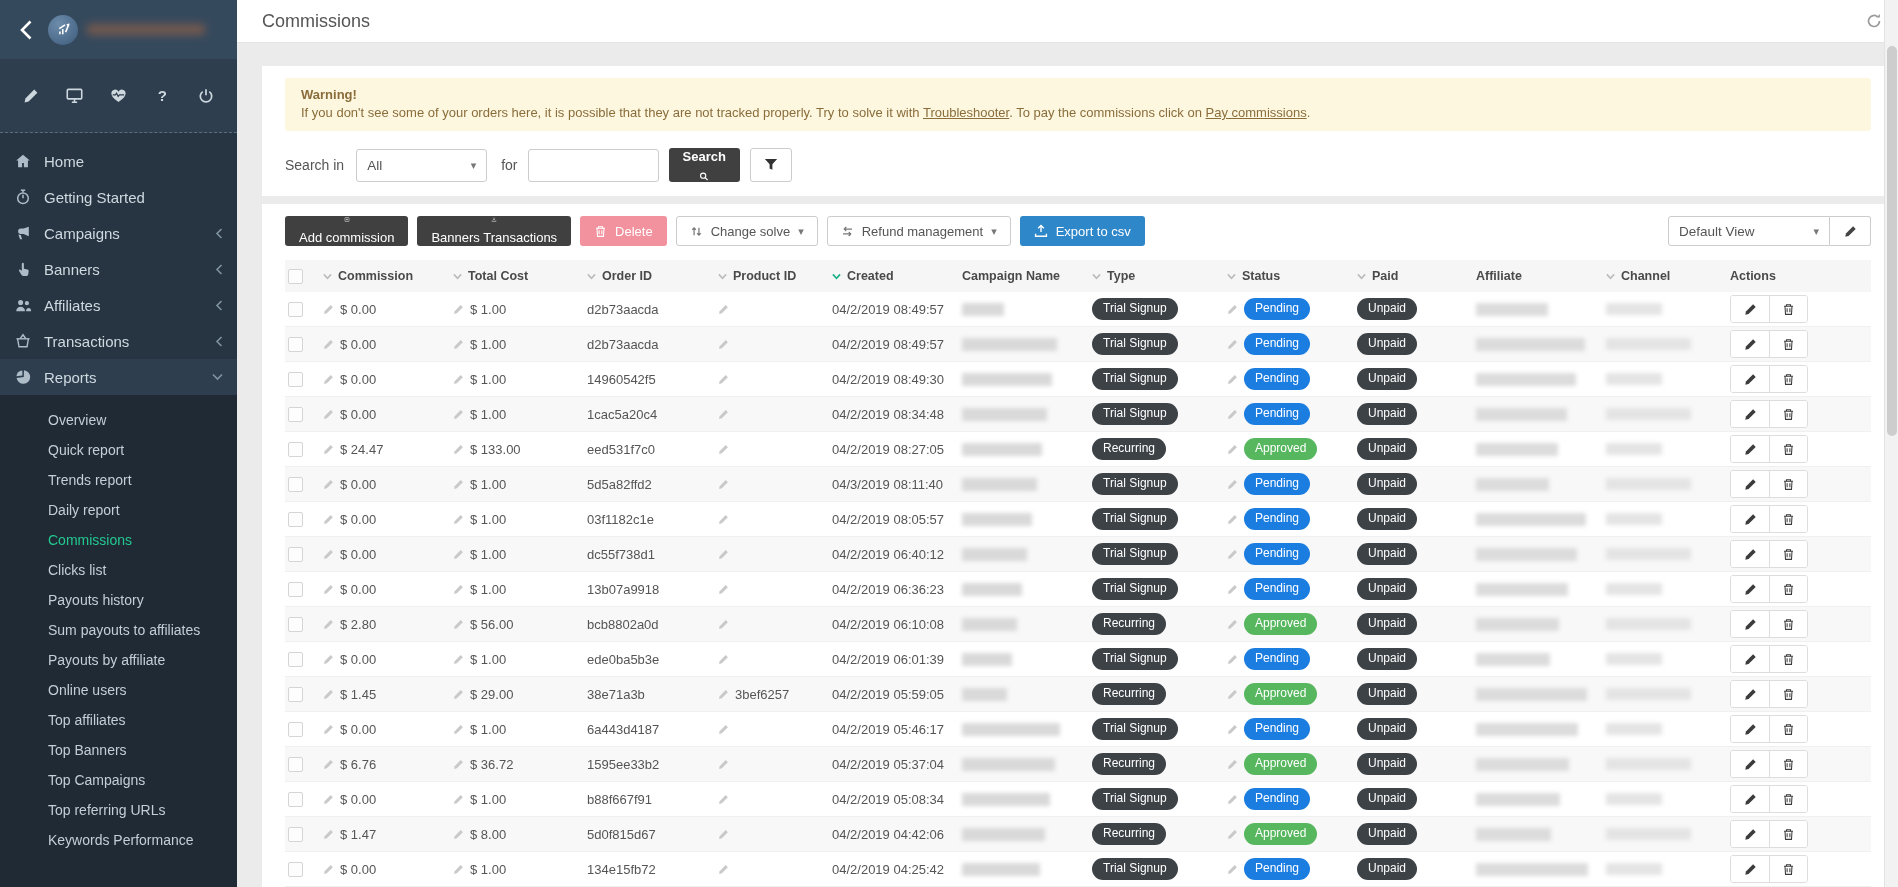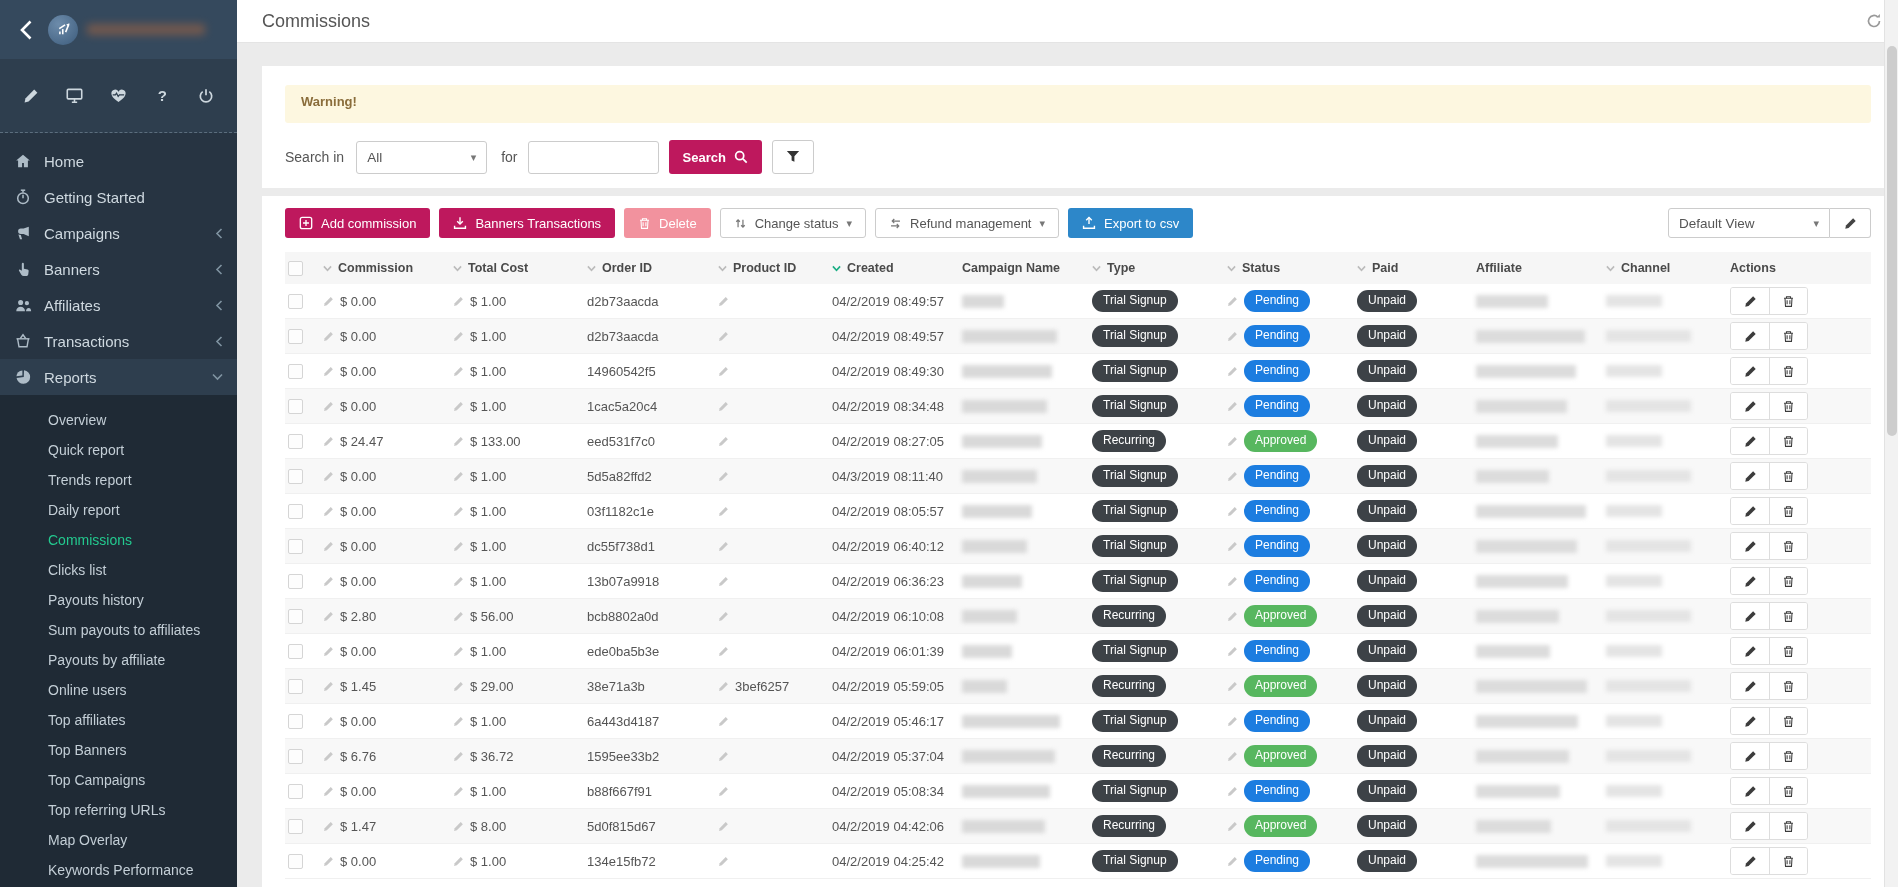--- a/index.html
+++ b/index.html
@@ -25,38 +25,38 @@
   .submenu-item { display:flex; align-items:center; height:30px; padding-left:48px; color:#c3ced6; font-size:14px; cursor:pointer; text-decoration:none; }
   .submenu-item.active span { color:#23c98f; }
 
   
   .main { flex:1; display:flex; flex-direction:column; min-width:0; background:#ebebeb; }
   .topbar { height:43px; background:#fff; display:flex; align-items:center; justify-content:space-between; padding:0 16px 0 25px; border-bottom:1px solid #e4e4e4; }
   .topbar h1 { font-size:18px; font-weight:400; color:#555; }
   .refresh-btn { background:none; border:none; color:#9a9a9a; cursor:pointer; display:flex; }
   .content { flex:1; min-height:0; padding:23px 4px 0 25px; display:flex; flex-direction:column; overflow:hidden; }
   .card { background:#fff; }
-  .card-top { padding:19px 23px 14px; }
+  .card-top { padding:12px 23px 14px; }
   .card-table { margin-top:8px; flex:1; min-height:0; padding:12px 23px 0; display:flex; flex-direction:column; }
 
   
   .warning { background:#fdf7e0; border-radius:3px; padding:9px 16px 11px; color:#8a6d3b; }
   .warning-title { font-weight:bold; font-size:13px; margin-bottom:3px; }
   .warning-text { font-size:13px; }
   .warning-text a { color:inherit; text-decoration:underline; cursor:pointer; }
 
   
   .search-row { display:flex; align-items:center; margin-top:17px; gap:10px; }
   .lbl { font-size:14px; color:#555;text-align:right; }
   .fselect { display:inline-flex; align-items:center; justify-content:space-between; height:33px; border:1px solid #ccc; border-radius:3px; background:#fff; padding:0 10px; font-size:13.5px; color:#555; cursor:pointer; }
   .scope-select { width:131px; margin-left:2px; margin-right:4px; }
   .caret { color:#777; font-size:11px; }
   .search-input { width:131px; height:33px; border:1px solid #ccc; border-radius:3px; padding:0 8px; font-size:13.5px; color:#555; font-family:inherit; }
   .btn { height:30px; border-radius:3px; border:1px solid transparent; font-size:13px; display:inline-flex; align-items:center; gap:8px; padding:0 13px; cursor:pointer; font-family:inherit; white-space:nowrap; }
-  .btn.green { background:#be185d; color:#fff; }
+  .btn.green { background:#404040; color:#fff;flex-direction:column; }
   .btn.pink  { background:#f2929e; color:#fff; }
   .btn.blue  { background:#2d87c9; color:#fff; }
   .btn.outline { background:#fff; border-color:#ccc; color:#555; }
   .btn-search { height:34px; font-weight:bold; }
   .filter-btn { width:42px; height:34px; justify-content:center; color:#333; padding:0; }
 
   
   .actions-row { display:flex; align-items:center; gap:9px; }
   .spacer { flex:1; }
   .view-group { display:flex;padding-left:46px; }
@@ -308,23 +308,20 @@
           </a>
 
           <a class="submenu-item">
             <span>Top Campaigns</span>
           </a>
 
           <a class="submenu-item">
             <span>Top referring URLs</span>
           </a>
 
-          <a class="submenu-item">
-            <span>Map Overlay</span>
-          </a>
 
           <a class="submenu-item">
             <span>Keywords Performance</span>
           </a>
         </div>
     </nav>
   </aside>
 
   <div class="main">
     <header class="topbar">
@@ -335,20 +332,21 @@
             <path d="M13.9 1v3.6h-3.6z" fill="currentColor"></path>
           </svg>
       </button>
     </header>
 
     <div class="content">
 
       <section class="card card-top">
         <div class="warning">
           <div class="warning-title">Warning!</div>
+          <div class="warning-text"><span>If you don't see some of your orders here, it is possible that they are not tracked properly. Try to solve it with </span><a>Troubleshooter</a><span>. To pay the commissions click on </span><a>Pay commissions</a><span>.</span></div>
         </div>
 
         <div class="search-row">
           <span class="lbl">Search in</span>
           <div class="fselect scope-select">
             <span>All</span>
             <span class="caret">▾</span>
           </div>
           <span class="lbl">for</span>
           <input class="search-input" type="text" value="" style="">
@@ -401,21 +399,21 @@
               </svg>
             <span>Delete</span>
           </button>
           <button class="btn outline">
             <svg width="13" height="13" viewBox="0 0 16 16">
                 <g fill="none" stroke="#777" stroke-width="1.5">
                   <path d="M5 12.5v-9M2.8 5.8 5 3.5l2.2 2.3"></path>
                   <path d="M11 3.5v9M8.8 10.2 11 12.5l2.2-2.3"></path>
                 </g>
               </svg>
-            <span>Change status</span>
+            <span>Change solve</span>
             <span class="caret">▾</span>
           </button>
           <button class="btn outline">
             <svg width="13" height="13" viewBox="0 0 16 16">
                 <g fill="none" stroke="#777" stroke-width="1.5">
                   <path d="M13.5 5H4M6.5 2.5 4 5l2.5 2.5"></path>
                   <path d="M2.5 11H12M9.5 8.5 12 11l-2.5 2.5"></path>
                 </g>
               </svg>
             <span>Refund management</span>

